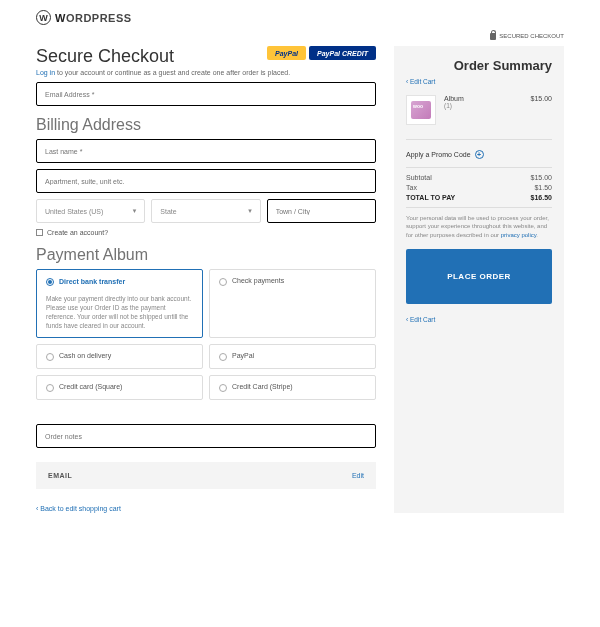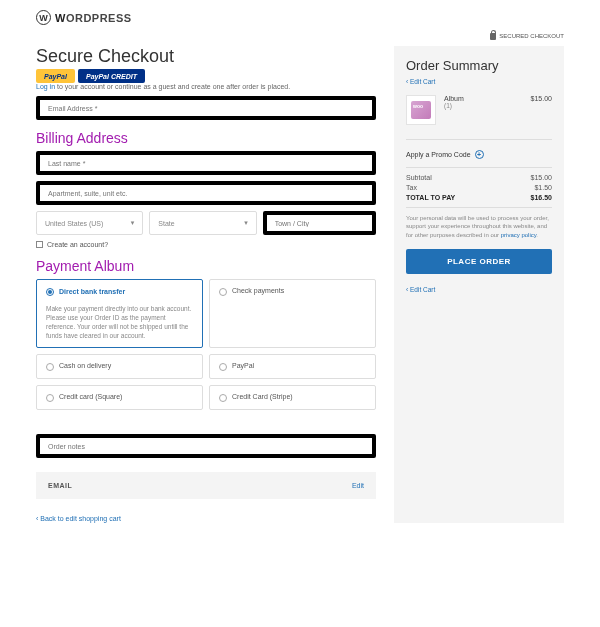--- a/index.html
+++ b/index.html
@@ -9,29 +9,29 @@
   .logo-mark{width:15px;height:15px;border:1px solid #333;border-radius:50%;display:flex;align-items:center;justify-content:center;font-size:9px;font-weight:bold;background:#fff;}
   .logo-text{font-size:11px;letter-spacing:0.5px;color:#464646;font-weight:bold;}
   .logo-text b{color:#222;}
   .secured-row{text-align:right;font-size:6px;color:#555;margin-bottom:6px;}
   .lock-icon{display:inline-block;width:6px;height:7px;background:#666;border-radius:1px;position:relative;vertical-align:middle;margin-right:3px;}
   .lock-icon:before{content:"";position:absolute;top:-3px;left:1px;width:3px;height:3px;border:1px solid #666;border-bottom:none;border-radius:3px 3px 0 0;}
   .cols{display:flex;gap:18px;}
   .main{flex:1;}
   .sidebar{width:170px;background:#f4f4f4;padding:12px 12px;}
   h1{font-size:18px;font-weight:300;color:#333;margin-bottom:2px;}
-  h2{font-size:14px;font-weight:400;color:#a21caf;margin:10px 0 5px 0;}
-  .hdr-row{display:flex;justify-content:space-between;align-items:flex-start;flex-direction:column;}
+  h2{font-size:16px;font-weight:400;color:#737373;margin:10px 0 5px 0;}
+  .hdr-row{display:flex;justify-content:space-between;align-items:flex-start;}
   .pp-btns{display:flex;gap:3px;}
   .pp-btn{height:14px;padding:0 8px;display:flex;align-items:center;justify-content:center;font-size:7px;font-weight:bold;border-radius:2px;font-style:italic;}
   .pp-yellow{background:#ffc439;color:#003087;}
   .pp-blue{background:#003087;color:#fff;}
   .sub-note{font-size:7px;color:#666;margin-bottom:6px;}
   .link{color:#2170b5;}
-  .field,.field-like{border:4px solid #000000;border-radius:2px;padding:6px 8px;font-size:7px;color:#888;background:#fff;width:100%;}
+  .field,.field-like{border:1px solid #000000;border-radius:2px;padding:6px 8px;font-size:7px;color:#888;background:#fff;width:100%;}
   input.field{height:24px;}
   .row{display:flex;gap:6px;margin-bottom:6px;}
   .row>.field,.row>.sel{flex:1;}
   .sel{border:1px solid #ddd;border-radius:2px;padding:6px 8px;font-size:7px;color:#888;display:flex;justify-content:space-between;align-items:center;height:24px;}
   .chev{font-size:7px;color:#888;}
   .chk-row{font-size:7px;color:#555;margin-bottom:4px;display:flex;align-items:center;gap:4px;}
   .chk{width:7px;height:7px;border:1px solid #888;background:#fff;display:inline-block;}
   .pay-grid{display:flex;flex-wrap:wrap;gap:6px;}
   .pay-opt{border:1px solid #ddd;border-radius:2px;padding:7px 9px;font-size:7px;color:#555;width:calc(50% - 3px);display:flex;align-items:flex-start;gap:5px;}
   .pay-opt.active{border-color:#2170b5;flex-direction:column;}
@@ -41,37 +41,37 @@
   .opt-hdr{display:flex;align-items:center;gap:5px;}
   .radio{width:8px;height:8px;border:1px solid #aaa;border-radius:50%;flex-shrink:0;margin-top:1px;}
   .pay-desc{font-size:6.5px;color:#888;line-height:1.4;margin-top:3px;}
   .notes{margin-top:24px;}
   .email-bar{background:#f4f4f4;padding:10px 12px;display:flex;justify-content:space-between;align-items:center;margin-top:14px;font-size:7px;}
   .email-bar .lbl{font-weight:600;letter-spacing:0.5px;color:#555;}
   .email-bar .edit{color:#2170b5;}
   .back-link{font-size:7px;color:#2170b5;margin-top:16px;display:inline-block;}
   .back-link:before{content:"‹ ";}
   
-  .sidebar h3{font-size:13px;font-weight:400;color:#333;margin-bottom:3px;}
+  .sidebar h3{font-size:13px;font-weight:700;color:#333;margin-bottom:3px;text-align:right;}
   .edit-cart{font-size:6.5px;color:#2170b5;margin-bottom:10px;display:inline-block;}
   .edit-cart:before{content:"‹ ";}
   .cart-item{display:flex;gap:8px;align-items:flex-start;margin-bottom:14px;}
   .thumb{width:30px;height:30px;background:#fff;border:1px solid #e3e3e3;display:flex;align-items:center;justify-content:center;}
   .thumb-inner{width:20px;height:18px;background:linear-gradient(135deg,#d7a5d2,#c37bb9);border-radius:2px;position:relative;}
   .thumb-inner:after{content:"woo";position:absolute;top:2px;left:2px;color:#fff;font-size:5px;font-weight:bold;}
   .item-name{font-size:7px;color:#444;}
   .item-qty{font-size:6.5px;color:#888;}
   .item-price{font-size:7px;color:#444;margin-left:auto;}
   .promo{font-size:7px;color:#333;margin:10px 0 8px;display:flex;align-items:center;gap:4px;}
   .promo-icon{width:9px;height:9px;border:1px solid #2170b5;border-radius:50%;color:#2170b5;display:inline-flex;align-items:center;justify-content:center;font-size:7px;font-weight:bold;line-height:1;}
   .hr{border:none;border-top:1px solid #ddd;margin:6px 0;}
   .sum-row{display:flex;justify-content:space-between;font-size:7px;color:#555;margin:3px 0;}
   .sum-row.total{font-weight:bold;color:#222;}
   .privacy{font-size:6px;color:#888;line-height:1.4;margin-top:6px;}
-  .place-btn{background:#2170b5;color:#fff;text-align:center;padding:8px 0;font-size:8px;font-weight:600;letter-spacing:0.5px;margin-top:10px;border-radius:2px;}
+  .place-btn{background:#2170b5;color:#fff;text-align:center;padding:23px 0;font-size:8px;font-weight:600;letter-spacing:0.5px;margin-top:10px;border-radius:2px;}
   .edit-cart-bottom{font-size:6.5px;color:#2170b5;margin-top:12px;display:inline-block;}
   .edit-cart-bottom:before{content:"‹ ";}
 </style>
 </head>
 <body>
 
 <div class="page">
   <div class="logo">
     <span class="logo-mark">W</span>
     <span class="logo-text"><b>W</b><span>ORDPRESS</span></span>

